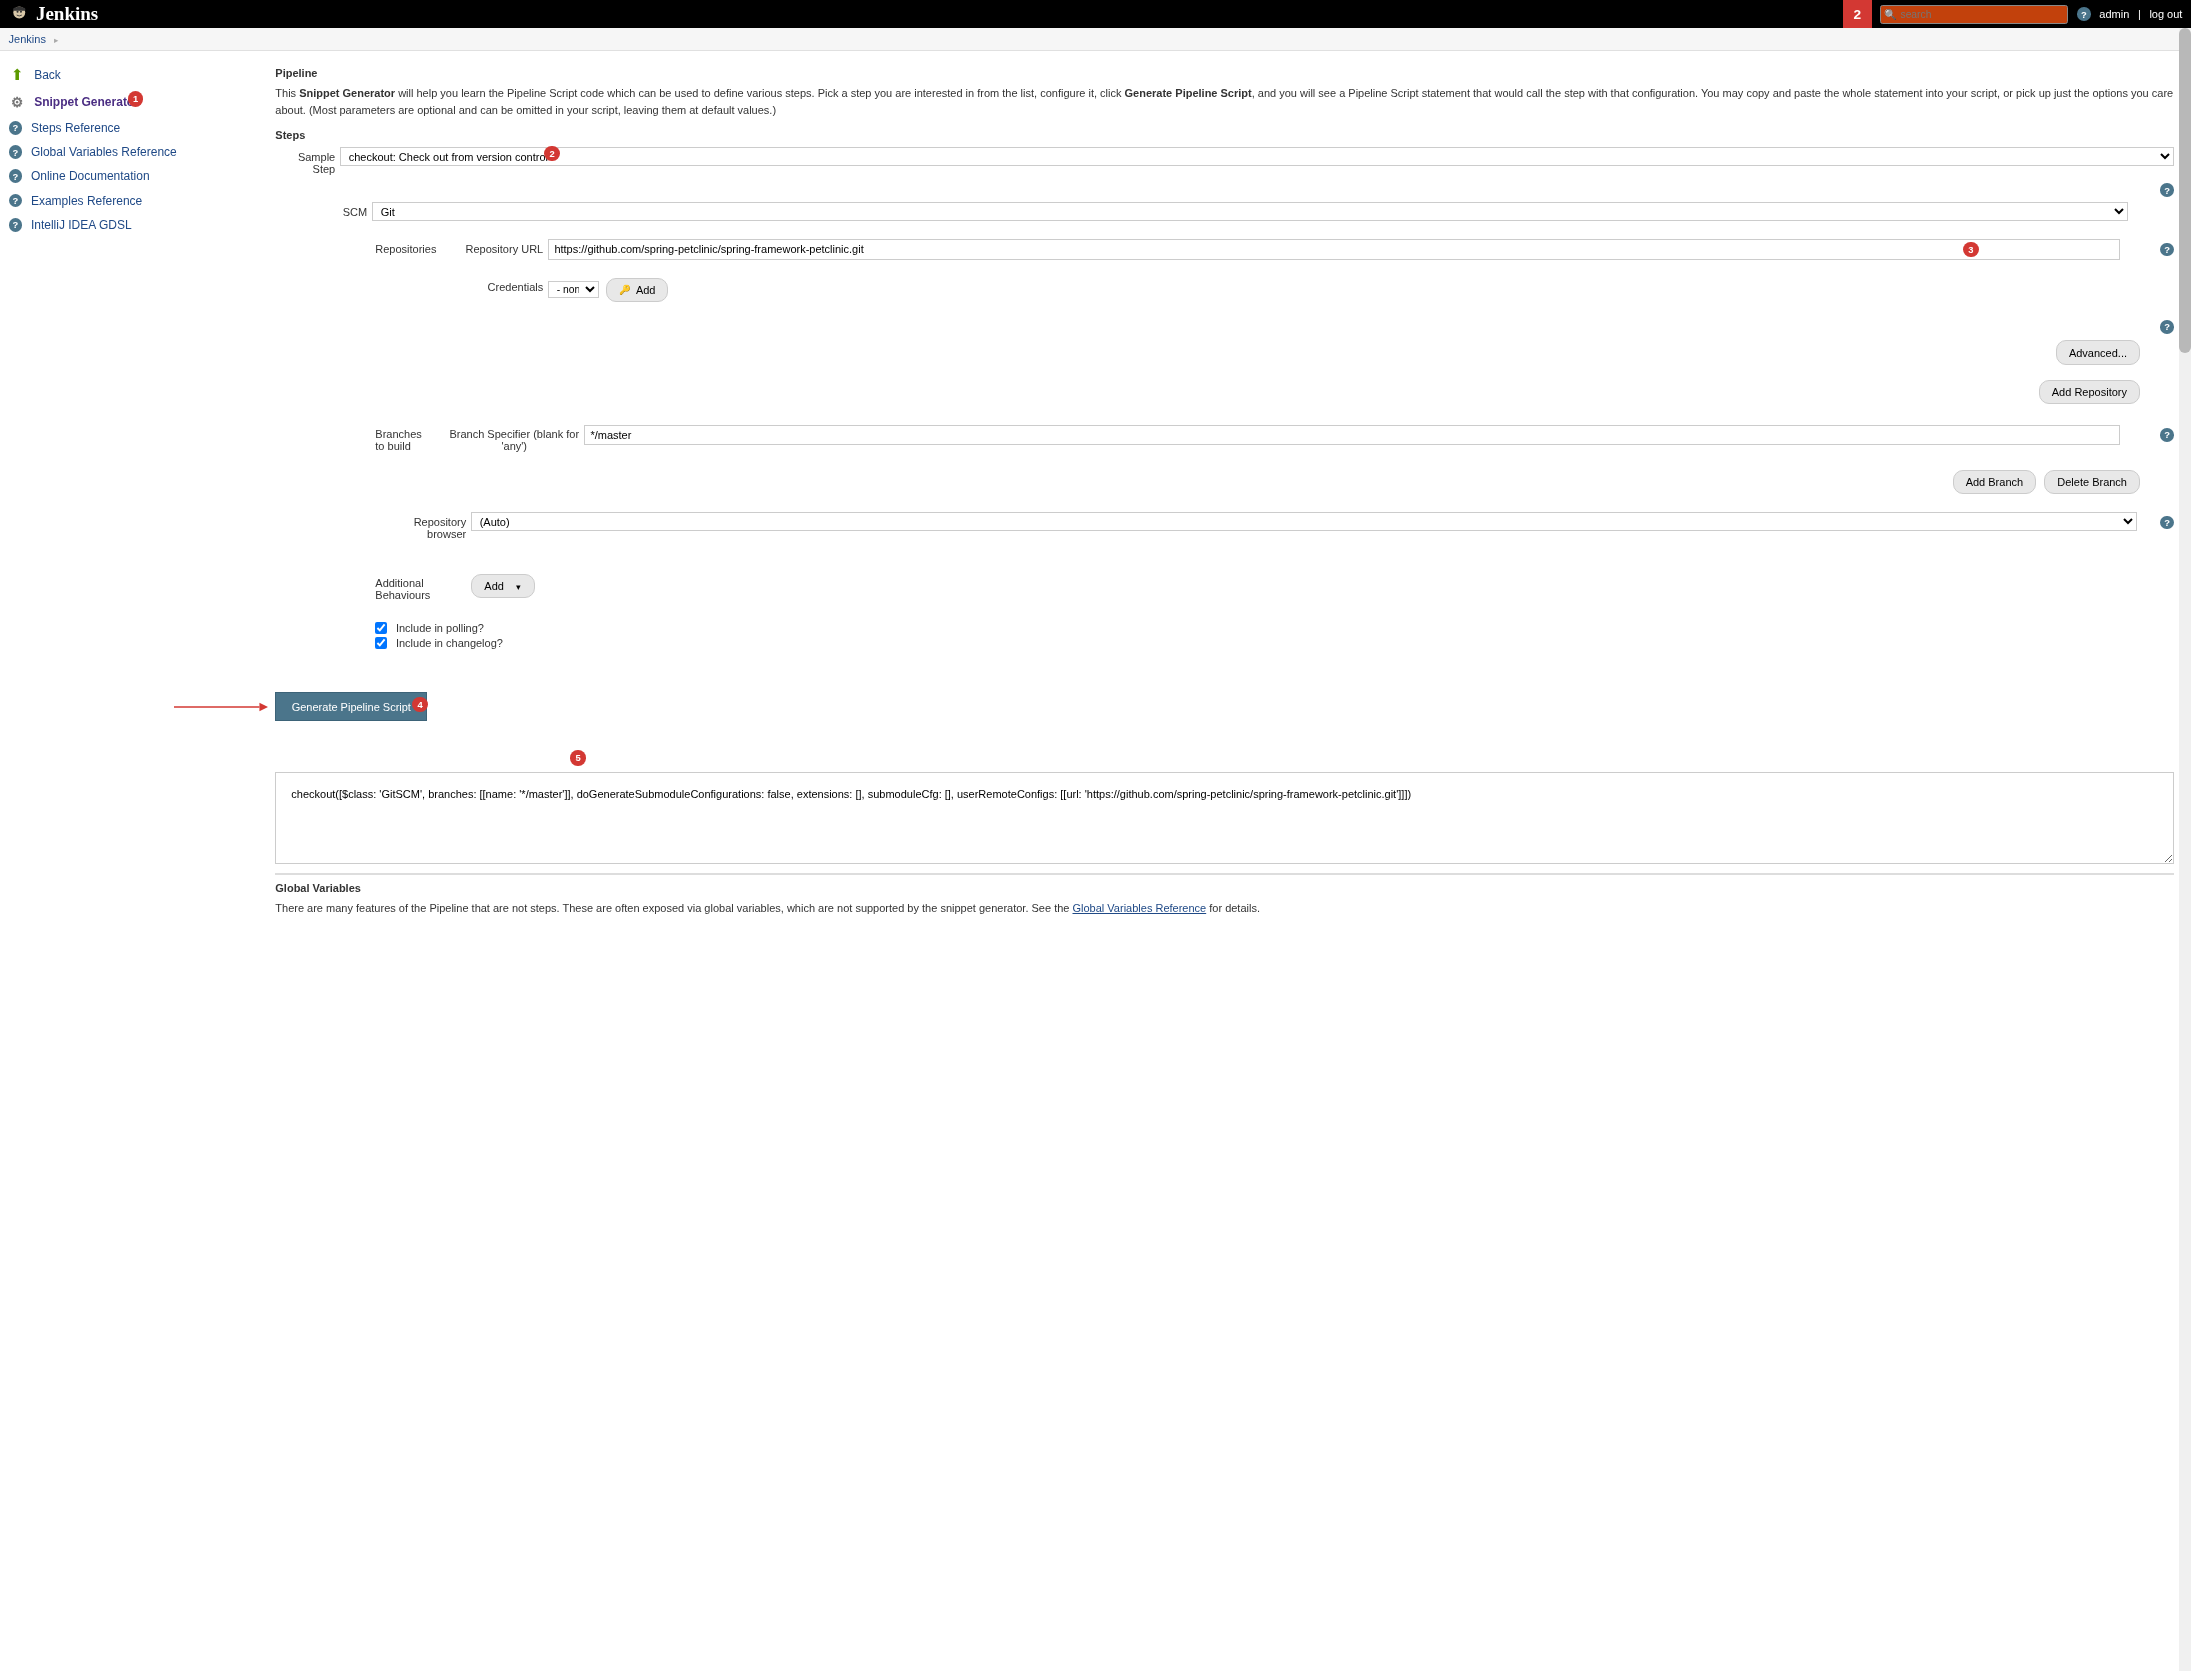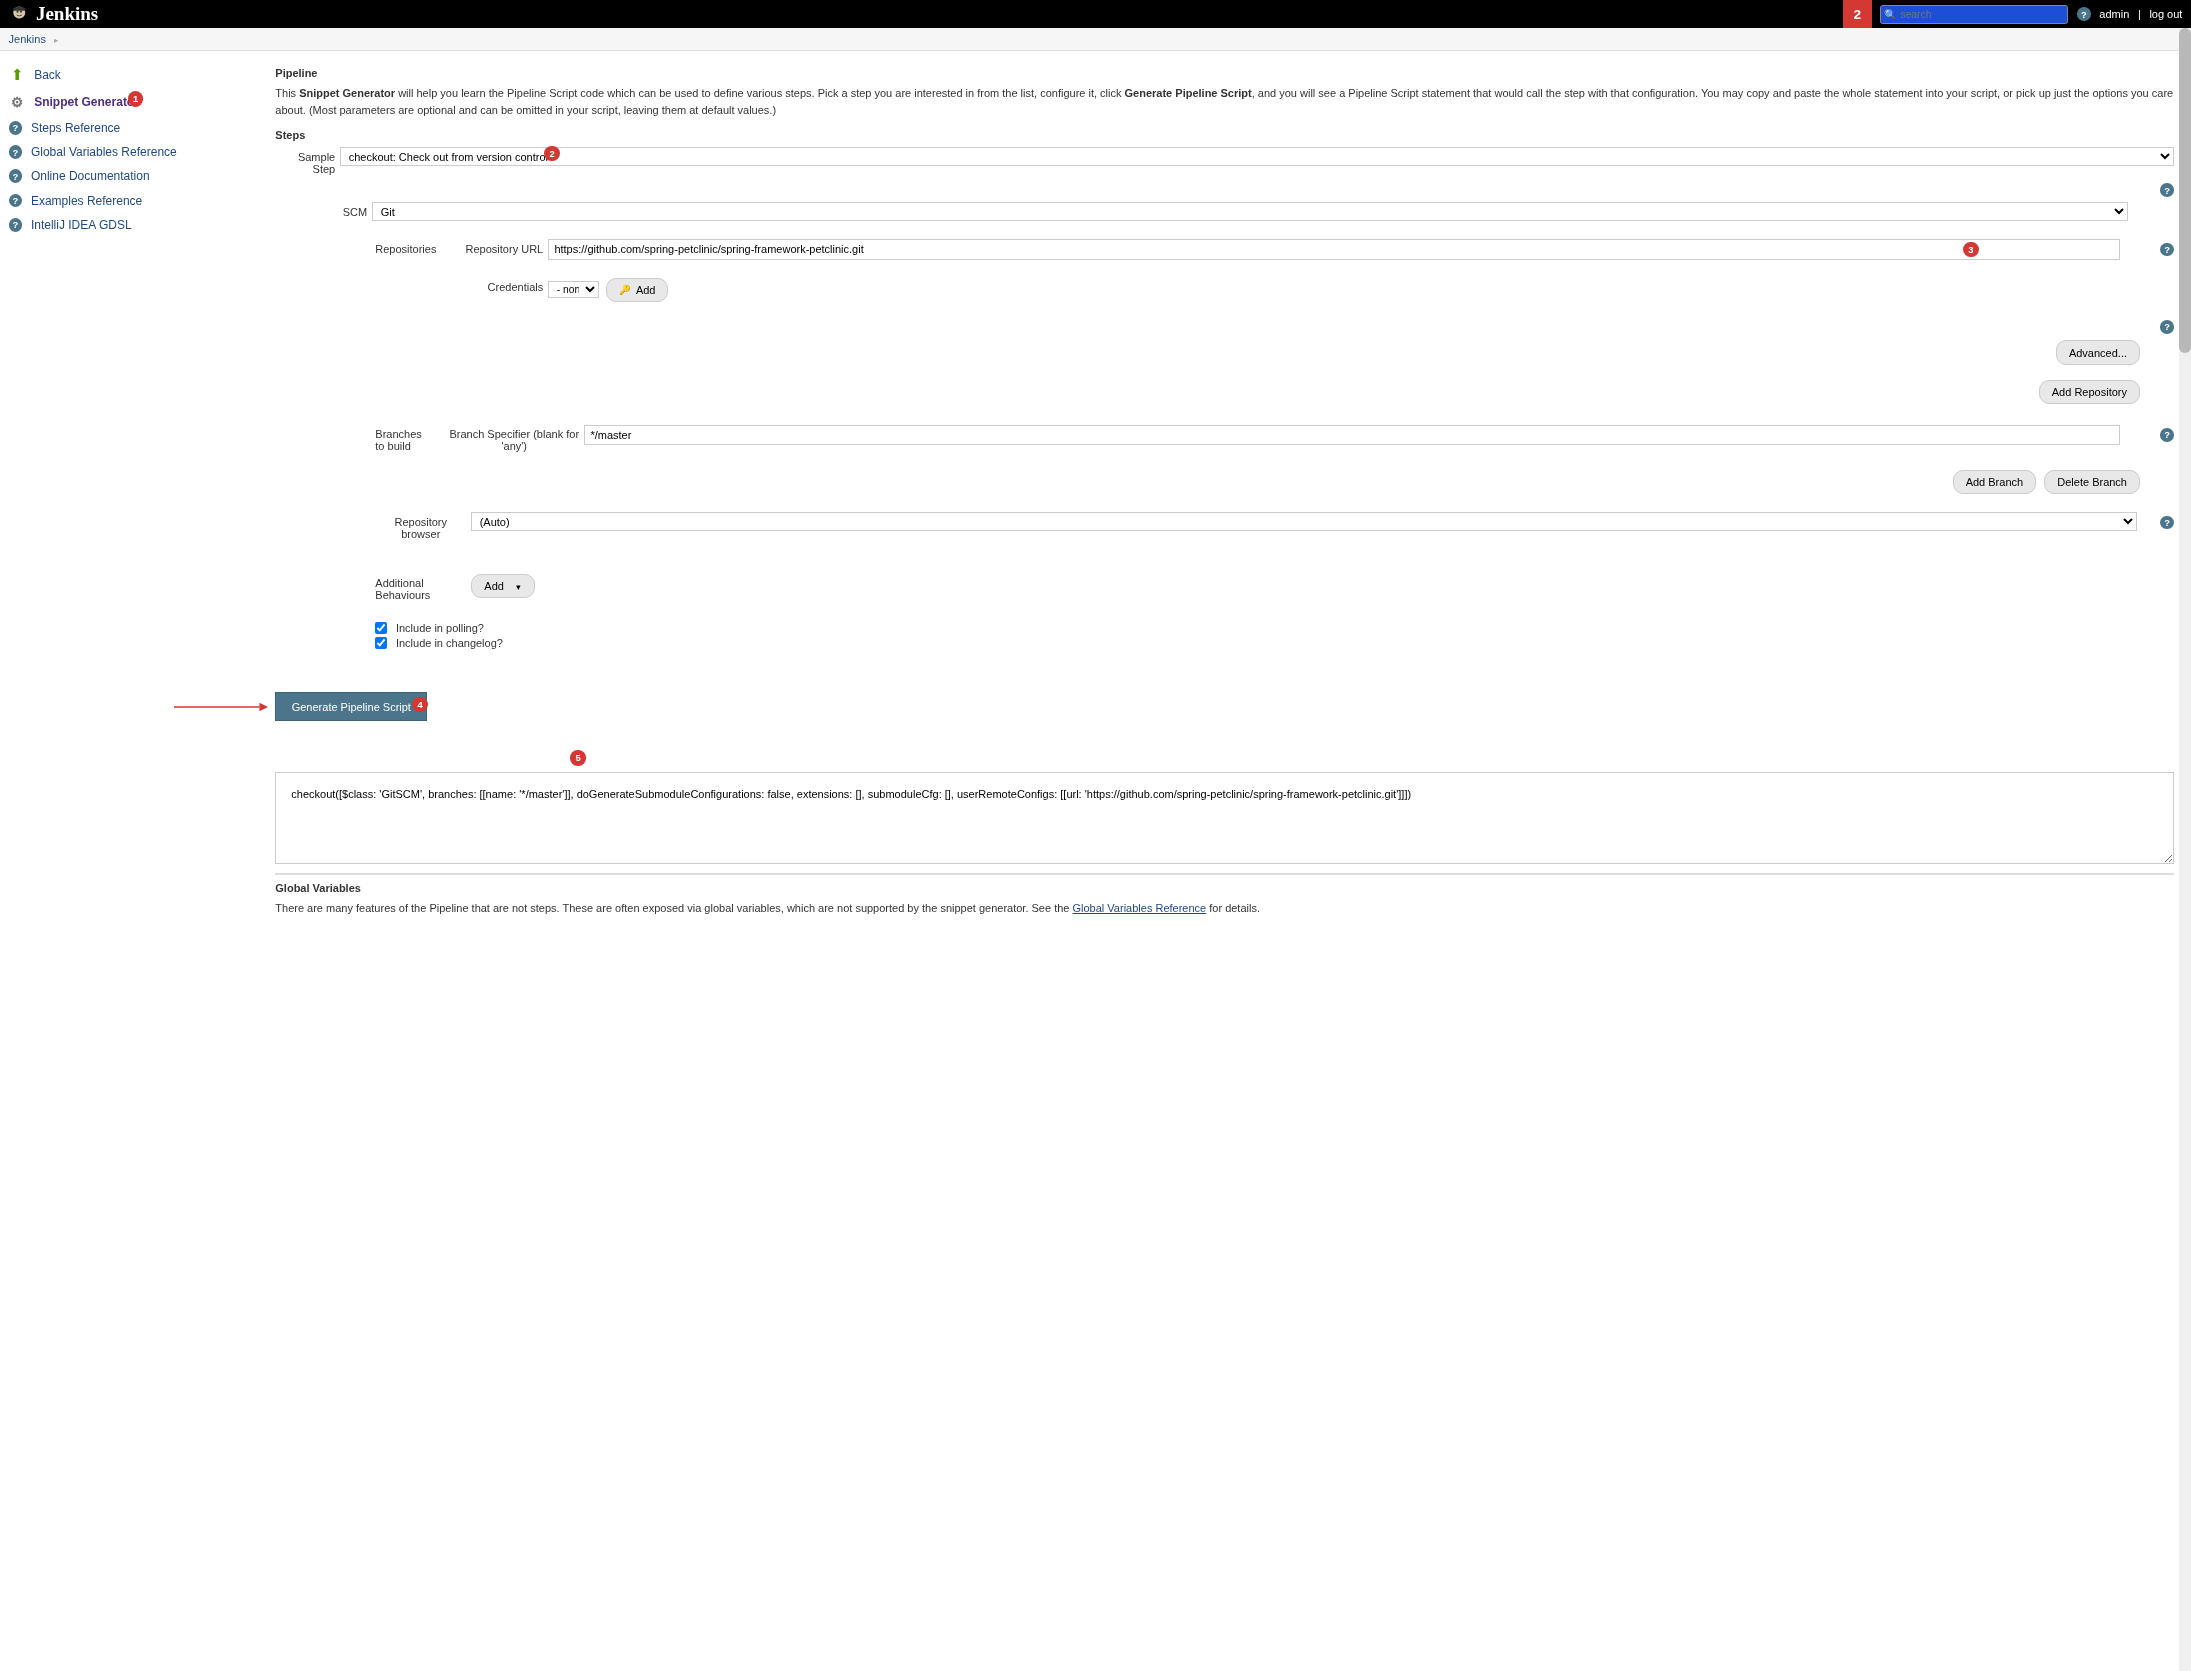--- a/index.html
+++ b/index.html
@@ -6,21 +6,21 @@
     body { font-family: Helvetica, Arial, sans-serif; font-size: 11px; color: #333; background: #fff; }
     
     
     .header { background: #000; height: 28px; display: flex; align-items: center; padding: 0 8.6px; }
     .logo { display: flex; align-items: center; gap: 6.8px; }
     .logo-img { width: 20.5px; height: 20.5px; }
     .logo-text { color: #fff; font-size: 19px; font-weight: bold; font-family: Georgia, serif; }
     .header-right { margin-left: auto; display: flex; align-items: center; gap: 8.6px; }
     .notif-badge { background: #d33833; color: #fff; width: 29px; height: 28px; display: flex; align-items: center; justify-content: center; font-size: 13.7px; font-weight: bold; }
     .search-box { position: relative; display: flex; align-items: center; }
-    .search-input { width: 188px; height: 19px; padding: 1.7px 5.1px 1.7px 19px; border: 0.9px solid #888; border-radius: 2.6px; font-size: 10.3px; background: #1d4ed8; }
+    .search-input { width: 188px; height: 19px; padding: 1.7px 5.1px 1.7px 19px; border: 0.9px solid #888; border-radius: 2.6px; font-size: 10.3px; background: #c2410c; }
     .search-icon { position: absolute; left: 3.4px; font-size: 10.3px; color: #888; }
     .header-link { color: #fff; text-decoration: none; font-size: 11px; }
     .header-sep { color: #fff; }
     .help-circle { width: 13.7px; height: 13.7px; border-radius: 50%; background: #4b758b; color: #fff; display: inline-flex; align-items: center; justify-content: center; font-size: 9.4px; font-weight: bold; }
     
     
     .breadcrumb { background: #f6f6f6; border-bottom: 0.9px solid #e0e0e0; padding: 5.1px 8.6px; font-size: 11px; }
     .breadcrumb a { color: #204a87; text-decoration: none; }
     .breadcrumb-sep { color: #aaa; margin: 0 5.1px; font-size: 8.6px; }
     
@@ -219,21 +219,21 @@
             <span class="help-circle help-icon-right" style="margin-top:3.4px">?</span>
           </div>
           <div class="right-align" style="margin-right:34px;margin-top:15.4px">
             <button class="btn" style="margin-right:5.1px">Add Branch</button>
             <button class="btn">Delete Branch</button>
           </div>
         </div>
       </div>
 
       <div class="form-row" style="margin-top:17px">
-        <div class="form-label" style="width:130px;text-align:center;padding-left:34px">Repository browser</div>
+        <div class="form-label" style="width:130px;text-align:right;padding-left:34px">Repository browser</div>
         <div style="flex:1;margin-right:17px">
           <select class="select">
             <option>(Auto)</option>
           </select>
         </div>
         <span class="help-circle help-icon-right" style="margin-top:3.4px">?</span>
       </div>
 
       <div class="form-row" style="margin-top:34px">
         <div class="form-label" style="width:130px;text-align:left;padding-left:34px">Additional Behaviours</div>

